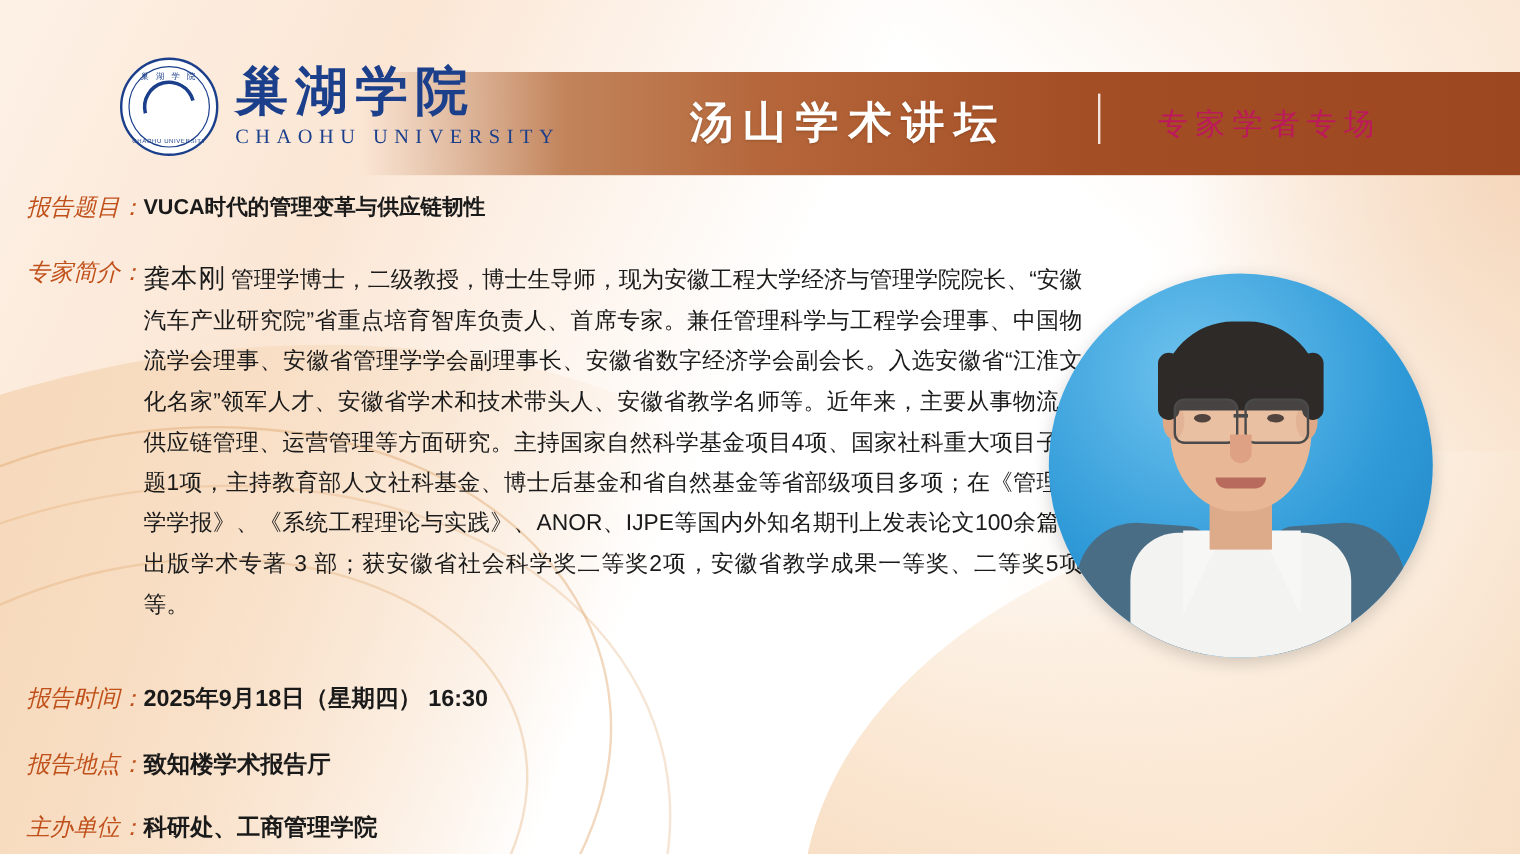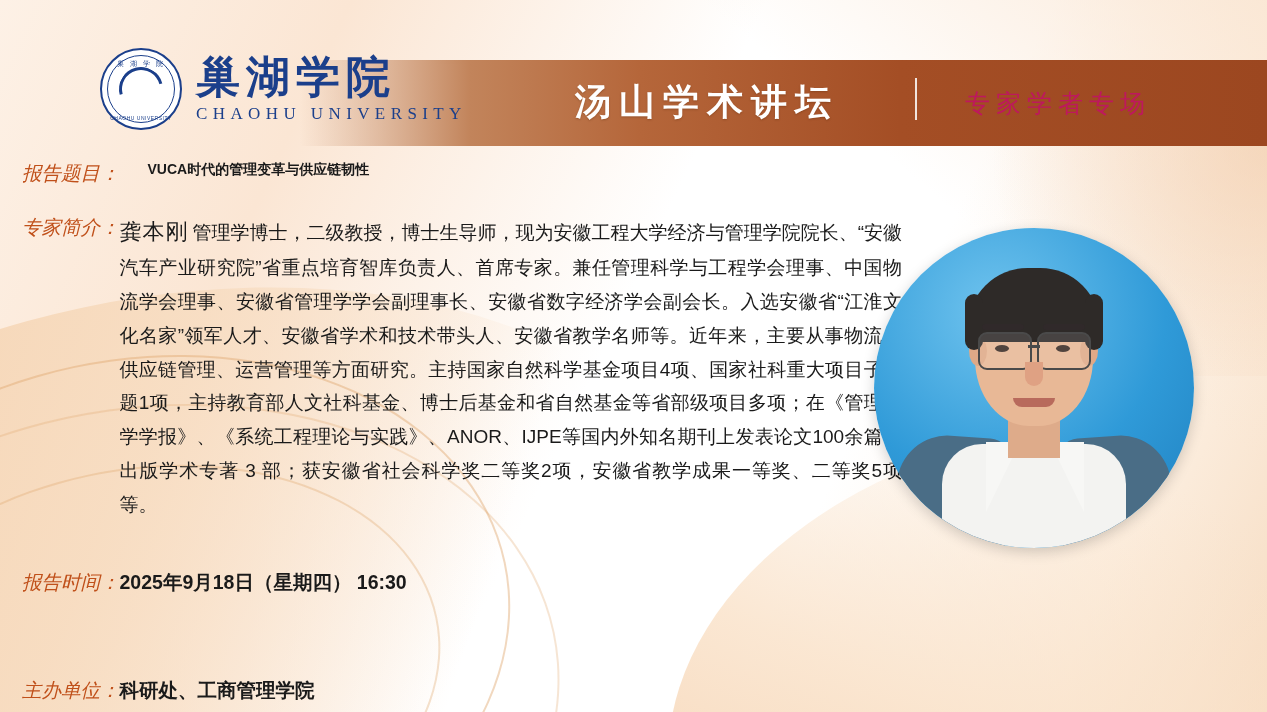--- a/index.html
+++ b/index.html
@@ -205,21 +205,21 @@
     font-weight: normal;
     flex: none;
     font-style: italic;
   }
   .field-value {
     color: #1a1a1a;
     font-weight: bold;
   }
 
   .f-topic { left: 22px; top: 158px; }
-  .f-topic .field-value { font-size: 14px; margin-left: 28px; }
+  .f-topic .field-value { font-size: 18px; }
 
   .f-bio { left: 22px; top: 212px; width: 880px; justify-content: center; }
   .f-bio .bio-body {
     font-weight: normal;
     color: #1a1a1a;
     text-align: justify;
     line-height: 1.78;
     font-size: 19px;
   }
   .bio-name {
@@ -438,20 +438,24 @@
   <div class="field f-bio">
     <span class="field-label">专家简介：</span>
     <span class="bio-body"><span class="bio-name">龚本刚</span><span>管理学博士，二级教授，博士生导师，现为安徽工程大学经济与管理学院院长、“安徽汽车产业研究院”省重点培育智库负责人、首席专家。兼任管理科学与工程学会理事、中国物流学会理事、安徽省管理学学会副理事长、安徽省数字经济学会副会长。入选安徽省“江淮文化名家”领军人才、安徽省学术和技术带头人、安徽省教学名师等。近年来，主要从事物流与供应链管理、运营管理等方面研究。主持国家自然科学基金项目4项、国家社科重大项目子课题1项，主持教育部人文社科基金、博士后基金和省自然基金等省部级项目多项；在《管理科学学报》、《系统工程理论与实践》、ANOR、IJPE等国内外知名期刊上发表论文100余篇；出版学术专著 3 部；获安徽省社会科学奖二等奖2项，安徽省教学成果一等奖、二等奖5项等。</span></span>
   </div>
 
   <div class="field f-time">
     <span class="field-label">报告时间：</span>
     <span class="field-value">2025年9月18日（星期四） 16:30</span>
   </div>
 
+  <div class="field f-place">
+    <span class="field-label">报告地点：</span>
+    <span class="field-value">致知楼学术报告厅</span>
+  </div>
 
   <div class="field f-org">
     <span class="field-label">主办单位：</span>
     <span class="field-value">科研处、工商管理学院</span>
   </div>
 
   <div class="portrait">
     <div class="p-jacket-l"></div>
     <div class="p-jacket-r"></div>
     <div class="p-shirt"></div>

